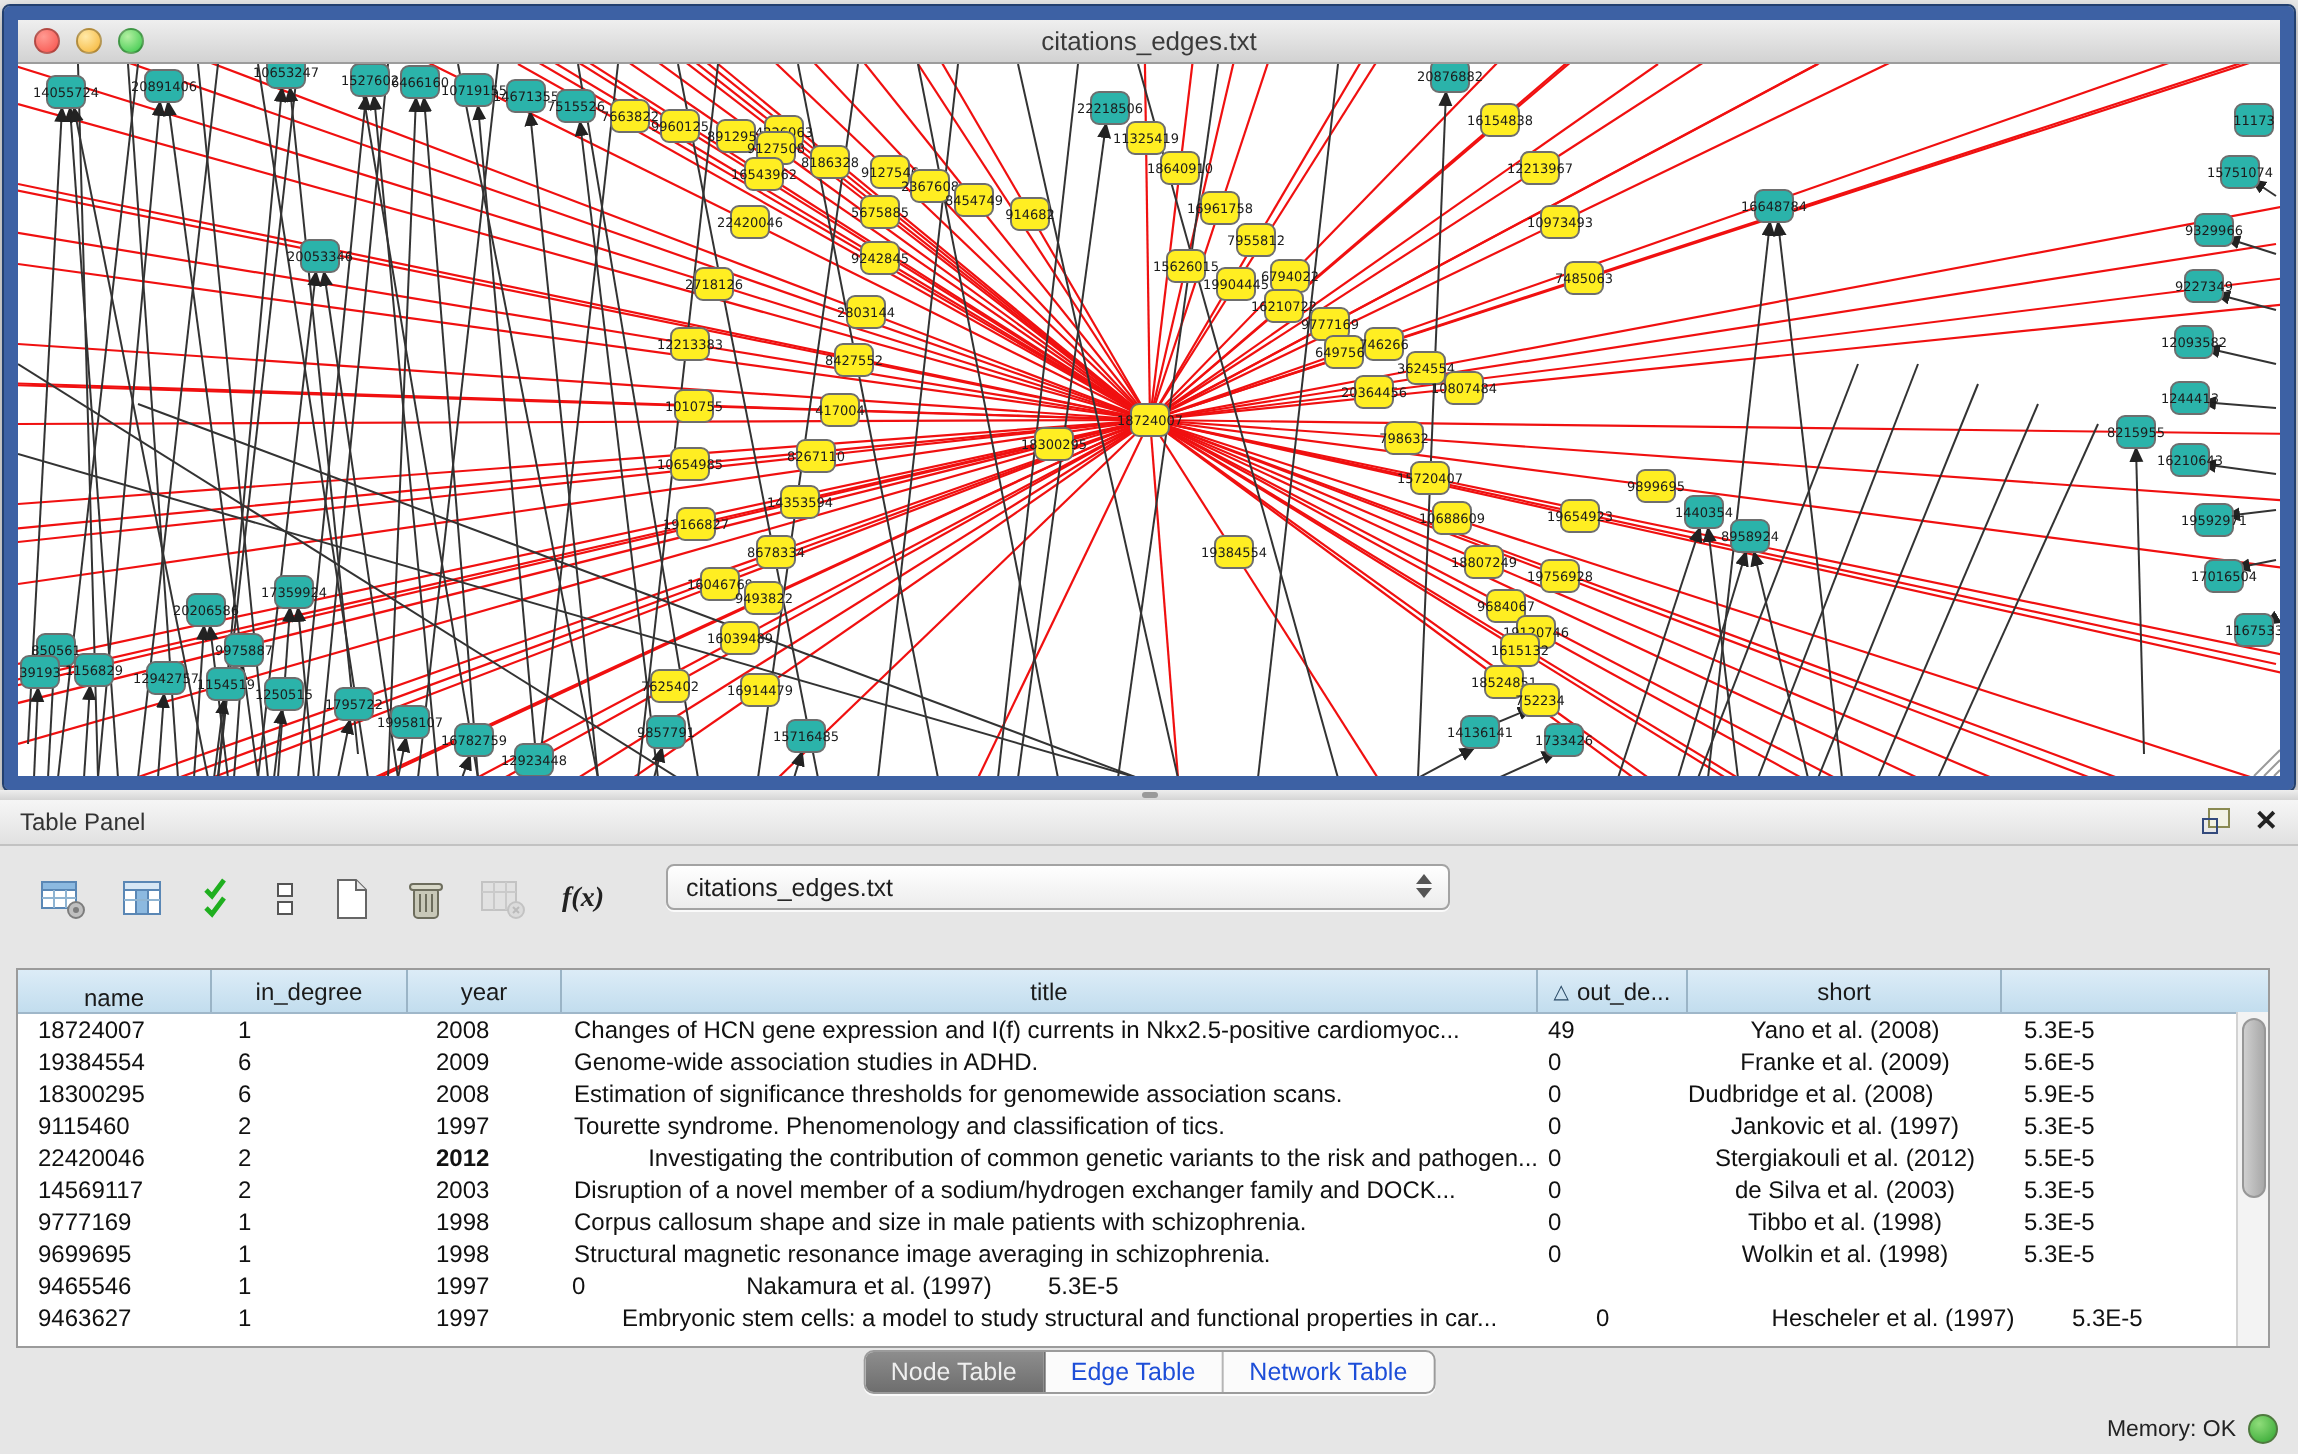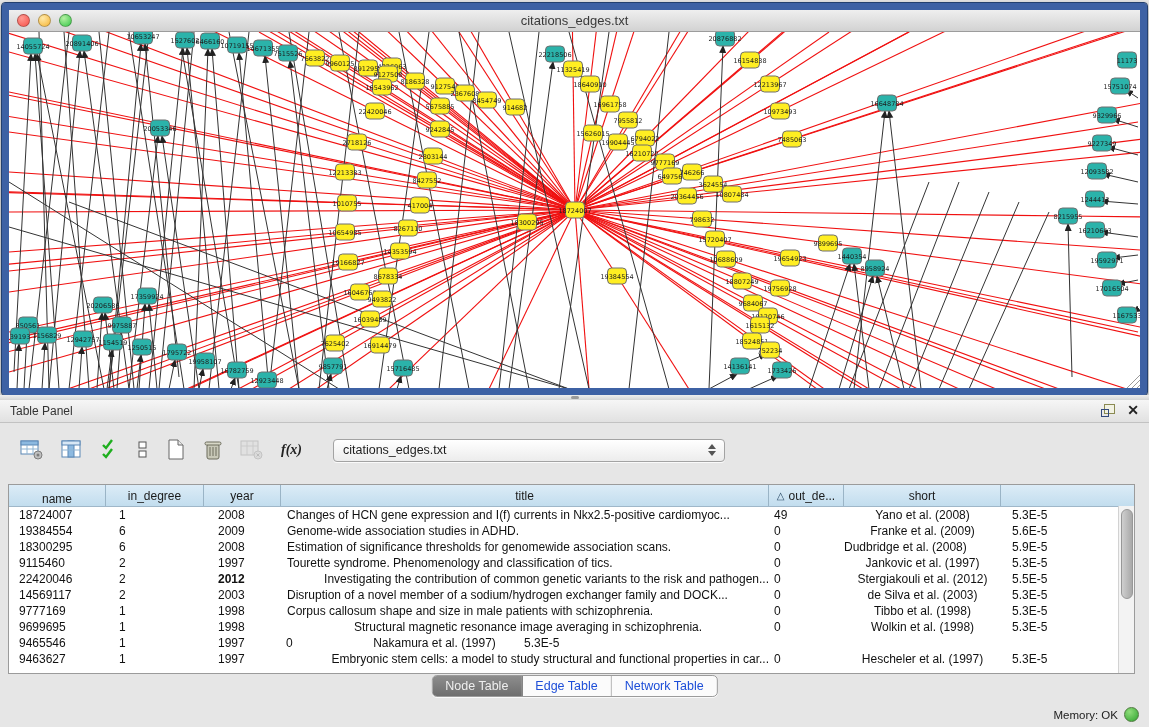--- a/index.html
+++ b/index.html
@@ -32,21 +32,21 @@
   
   .bottom-panel{position:absolute;top:400px;left:0;width:1149px;height:327px;background:#e6e6e6}
   .panel-header{height:22px;background:linear-gradient(#f6f6f6,#e1e1e1);border-bottom:1px solid #c2c2c2;position:relative}
   .panel-title{font-size:12px;color:#333;padding-left:10px;line-height:22px}
   .panel-header-icons{position:absolute;right:10px;top:3px;display:flex;gap:12px;align-items:center}
   .float-icon{width:15px;height:15px;position:relative}
   .float-icon .sq1{position:absolute;left:4px;top:1px;width:9px;height:8px;border:1px solid #8a8a52;background:#f2f2e4}
   .float-icon .sq2{position:absolute;left:1px;top:6px;width:6px;height:6px;border:1px solid #334a7c;background:transparent}
   .close-icon{font-size:14px;font-weight:bold;color:#222;line-height:15px}
 
-  .toolbar{position:absolute;top:32px;left:20px;height:36px;display:flex;align-items:center}
+  .toolbar{position:absolute;top:32px;left:20px;height:36px;display:flex;}
   .tb-icon{margin-right:17px;display:flex;align-items:center;justify-content:center}
   .fx{font-family:"Liberation Serif",serif;font-style:italic;font-weight:bold;font-size:14px;color:#222}
   .combo{margin-left:14px;width:392px;height:23px;box-sizing:border-box;border:1px solid #a3a3a3;border-radius:4px;
     background:linear-gradient(#ffffff,#ececec);box-shadow:0 1px 0 rgba(255,255,255,.8);
     display:flex;align-items:center;padding:0 9px;font-size:12.5px;color:#1d1d1d;position:relative}
   .combo-arrows{position:absolute;right:8px;top:4px;display:flex;flex-direction:column;gap:2px}
   .combo-arrows i{display:block;width:0;height:0;border-left:4px solid transparent;border-right:4px solid transparent}
   .combo-arrows .up{border-bottom:5px solid #555}
   .combo-arrows .dn{border-top:5px solid #555}
 
@@ -728,38 +728,38 @@
           <div class="td" style="width: 77px; flex: 0 0 auto; text-align: left; padding-left: 14px;">1998</div>
           <div class="td" style="width: 488px; flex: 0 0 auto; text-align: left; padding-left: 6px;">Corpus callosum shape and size in male patients with schizophrenia.</div>
           <div class="td" style="width: 75px; flex: 0 0 auto; text-align: left; padding-left: 5px;">0</div>
           <div class="td" style="width: 157px; flex: 0 0 auto; text-align: center; padding-left: 0px;">Tibbo et al. (1998)</div>
           <div class="td" style="width: 103px; flex: 0 0 auto; text-align: left; padding-left: 11px;">5.3E-5</div>
         </div>
         <div class="tr">
           <div class="td" style="width: 97px; flex: 0 0 auto; text-align: left; padding-left: 10px;">9699695</div>
           <div class="td" style="width: 98px; flex: 0 0 auto; text-align: left; padding-left: 13px;">1</div>
           <div class="td" style="width: 77px; flex: 0 0 auto; text-align: left; padding-left: 14px;">1998</div>
-          <div class="td" style="width: 488px; flex: 0 0 auto; text-align: center; padding-left: 6px;">Structural magnetic resonance image averaging in schizophrenia.</div>
+          <div class="td" style="width: 488px; flex: 0 0 auto; text-align: left; padding-left: 6px;">Structural magnetic resonance image averaging in schizophrenia.</div>
           <div class="td" style="width: 75px; flex: 0 0 auto; text-align: left; padding-left: 5px;">0</div>
           <div class="td" style="width: 157px; flex: 0 0 auto; text-align: center; padding-left: 0px;">Wolkin et al. (1998)</div>
           <div class="td" style="width: 103px; flex: 0 0 auto; text-align: left; padding-left: 11px;">5.3E-5</div>
         </div>
         <div class="tr">
           <div class="td" style="width: 97px; flex: 0 0 auto; text-align: left; padding-left: 10px;">9465546</div>
           <div class="td" style="width: 98px; flex: 0 0 auto; text-align: left; padding-left: 13px;">1</div>
           <div class="td" style="width: 77px; flex: 0 0 auto; text-align: left; padding-left: 14px;">1997</div>
           <div class="td" style="width: 75px; flex: 0 0 auto; text-align: left; padding-left: 5px;">0</div>
           <div class="td" style="width: 157px; flex: 0 0 auto; text-align: center; padding-left: 0px;">Nakamura et al. (1997)</div>
           <div class="td" style="width: 103px; flex: 0 0 auto; text-align: left; padding-left: 11px;">5.3E-5</div>
         </div>
         <div class="tr">
           <div class="td" style="width: 97px; flex: 0 0 auto; text-align: left; padding-left: 10px;">9463627</div>
           <div class="td" style="width: 98px; flex: 0 0 auto; text-align: left; padding-left: 13px;">1</div>
           <div class="td" style="width: 77px; flex: 0 0 auto; text-align: left; padding-left: 14px;">1997</div>
-          <div class="td" style="width: 488px; flex: 0 0 auto; text-align: right; padding-left: 6px;">Embryonic stem cells: a model to study structural and functional properties in car...</div>
+          <div class="td" style="width: 488px; flex: 0 0 auto; text-align: left; padding-left: 6px; margin-left: 24px;">Embryonic stem cells: a model to study structural and functional properties in car...</div>
           <div class="td" style="width: 75px; flex: 0 0 auto; text-align: left; padding-left: 5px;">0</div>
           <div class="td" style="width: 157px; flex: 0 0 auto; text-align: center; padding-left: 0px;">Hescheler et al. (1997)</div>
           <div class="td" style="width: 103px; flex: 0 0 auto; text-align: left; padding-left: 11px;">5.3E-5</div>
         </div>
       </div>
     <div class="vscroll">
         <div class="vthumb"></div>
       </div>
   </div>
 

